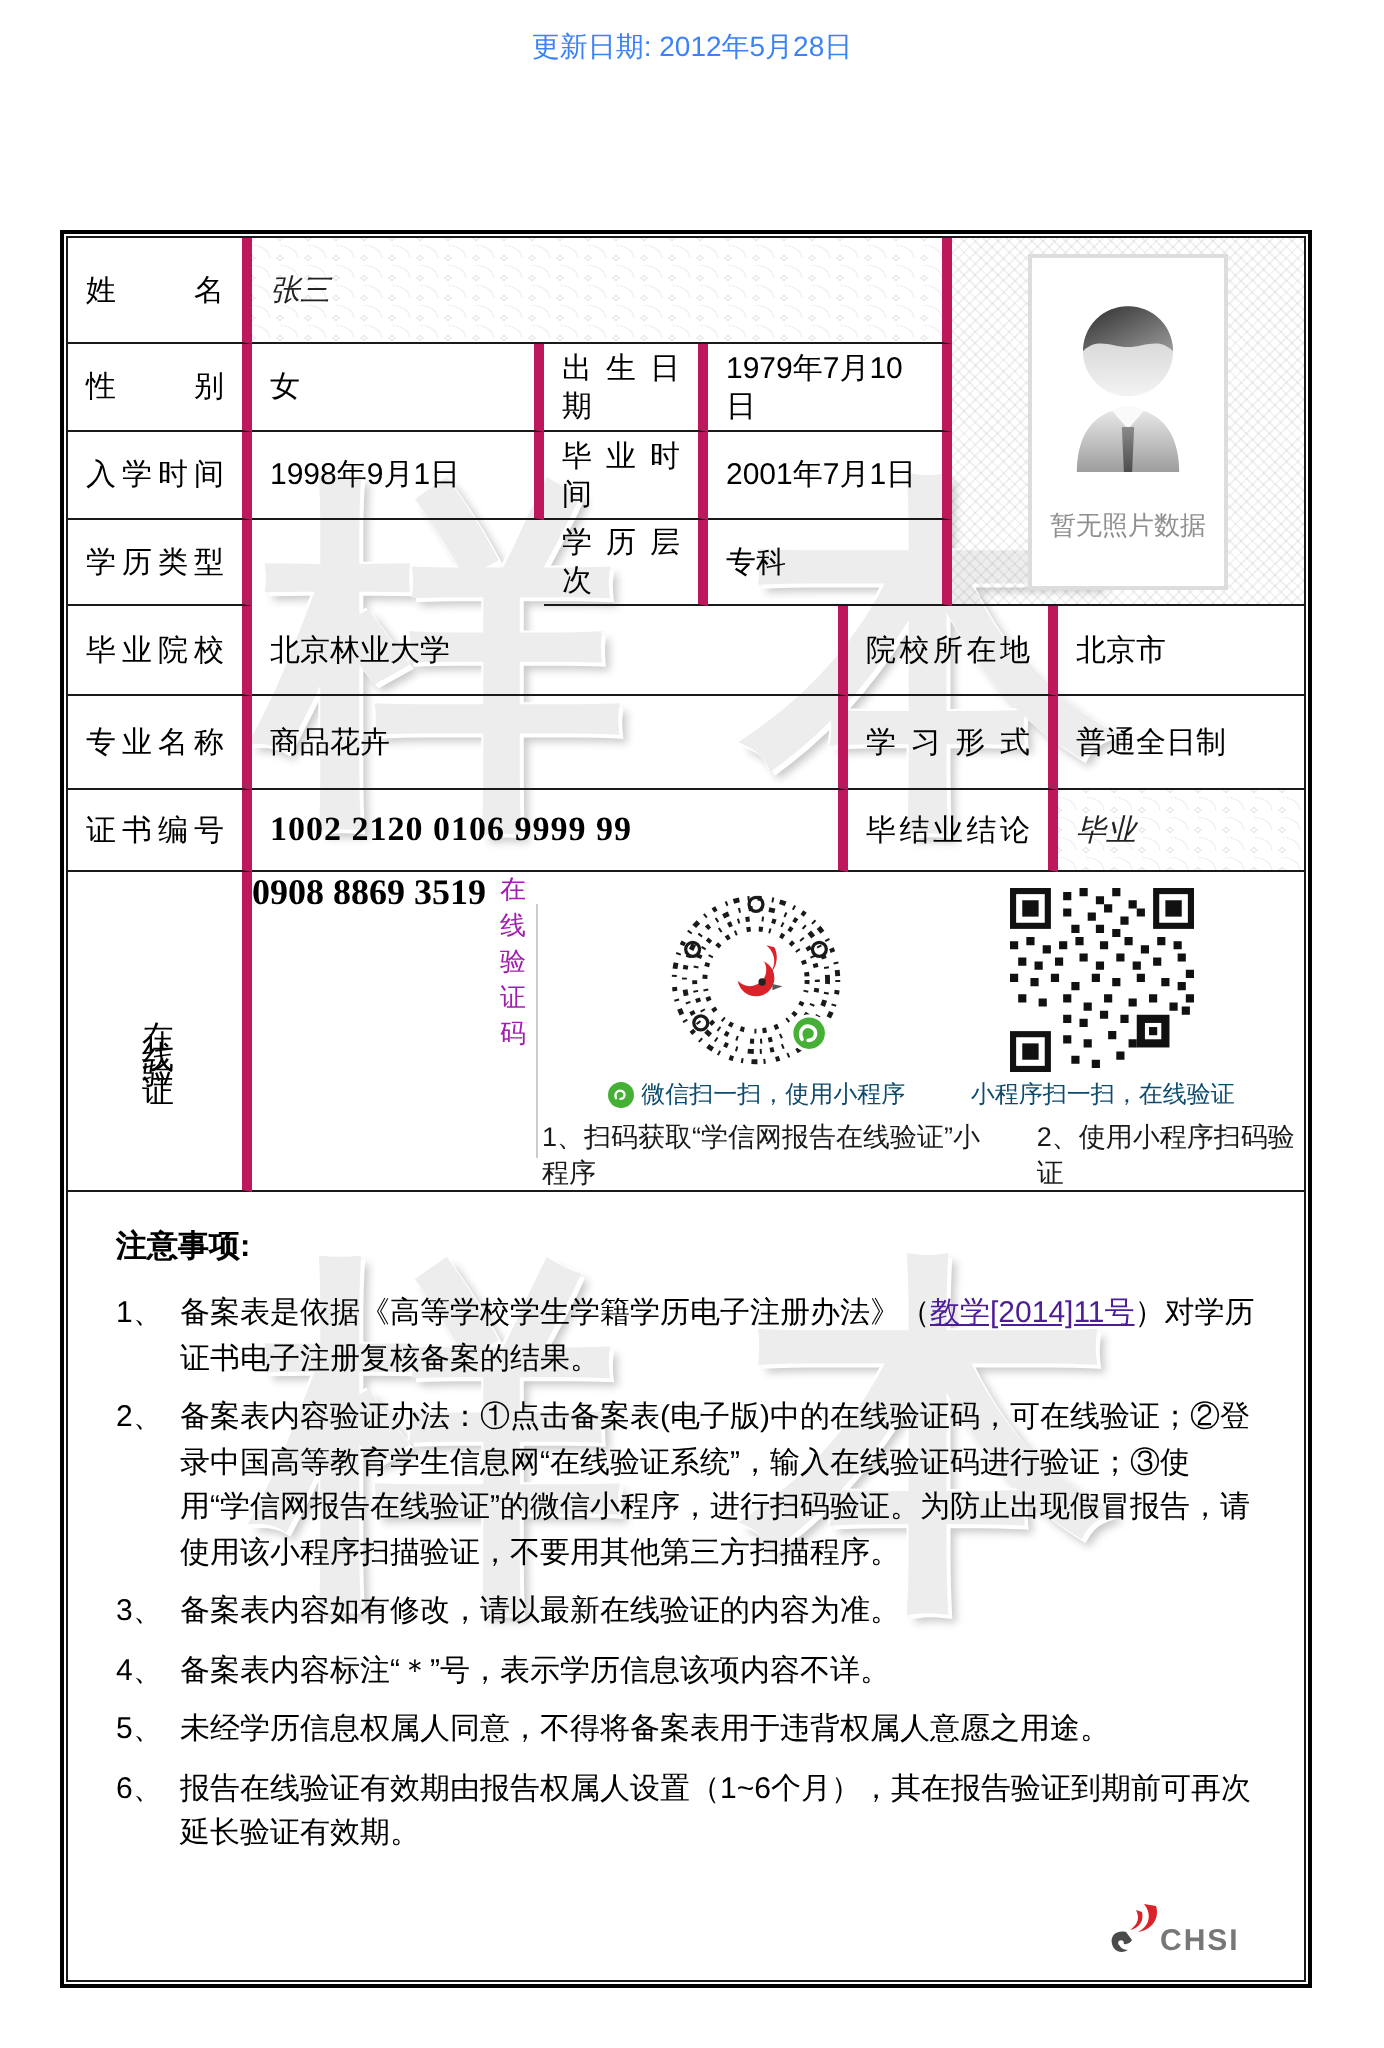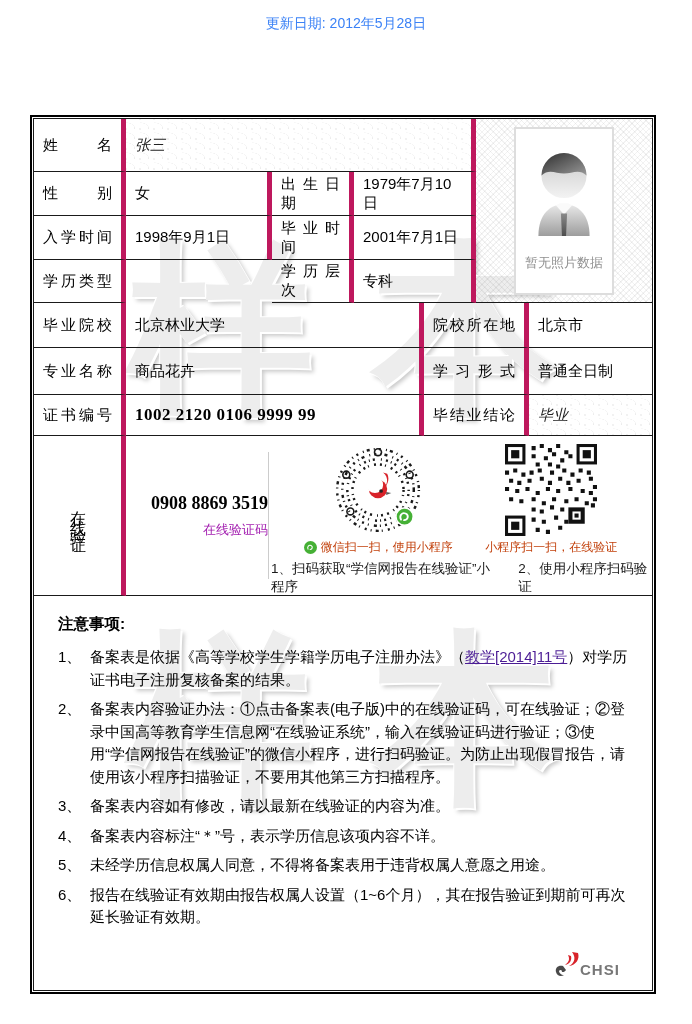--- a/index.html
+++ b/index.html
@@ -42,29 +42,29 @@
           repeating-linear-gradient(45deg, rgba(0,0,0,.05) 0 1px, transparent 1px 4px),
           repeating-linear-gradient(-45deg, rgba(0,0,0,.05) 0 1px, transparent 1px 4px); }
   .photo-frame { width:100px; height:168px; background:#fff; border:2px solid #ddd;
         display:flex; flex-direction:column; align-items:center; justify-content:center; gap:18px; }
   .photo-cap { font-size:13px; color:#8f8f8f; }
 
   .vcell { justify-content:center; }
   .vlabel { writing-mode:vertical-lr; letter-spacing:9px; font-size:16px; color:#000; }
 
   .verify-area { padding:0; align-items:stretch; }
-  .code-box { flex:none; width:142px; display:flex; flex-direction:column;
-              align-items:flex-end; justify-content:center; gap:7px; }
+  .code-box { flex:none; width:142px; display:flex; 
+              align-items:flex-start; justify-content:center; gap:7px; }
   .code { font-family:"Liberation Serif",serif; font-weight:700; font-size:18px; white-space:nowrap; cursor:pointer; }
   .code-cap { font-size:13px; color:#a21caf; }
   .vdiv { width:1px; background:#ccc; margin:16px 0; }
   .qr-zone { flex:1; display:flex; flex-direction:column; padding:8px 2px 5px; }
   .qr-row { flex:1; display:flex; justify-content:space-evenly; align-items:center; }
   .qr-group { display:flex; flex-direction:column; align-items:center; gap:3px; }
-  .qr-cap { font-size:12px; color:#c2410c; display:flex; align-items:center; gap:4px; }
+  .qr-cap { font-size:12px; color:#0c4a6e; display:flex; align-items:center; gap:4px; }
   .steps { display:flex; justify-content:center; gap:20px; font-size:13.5px; color:#1a1a1a; padding:4px 0 4px; }
 
   .notes { position:relative; z-index:2; padding:16px 24px 0; font-size:15px; line-height:1.5; }
   .notes-title { font-weight:700; font-size:15.5px; margin-bottom:11px; }
   .note { display:flex; margin-bottom:7px; }
   .note .num { flex:none; width:32px; }
   .note .ntxt { flex:1; }
   .link { color:#4c1d95; text-decoration:underline; cursor:pointer; }
 
   .chsi { position:absolute; right:14px; bottom:8px; z-index:3; display:flex; align-items:center; }

